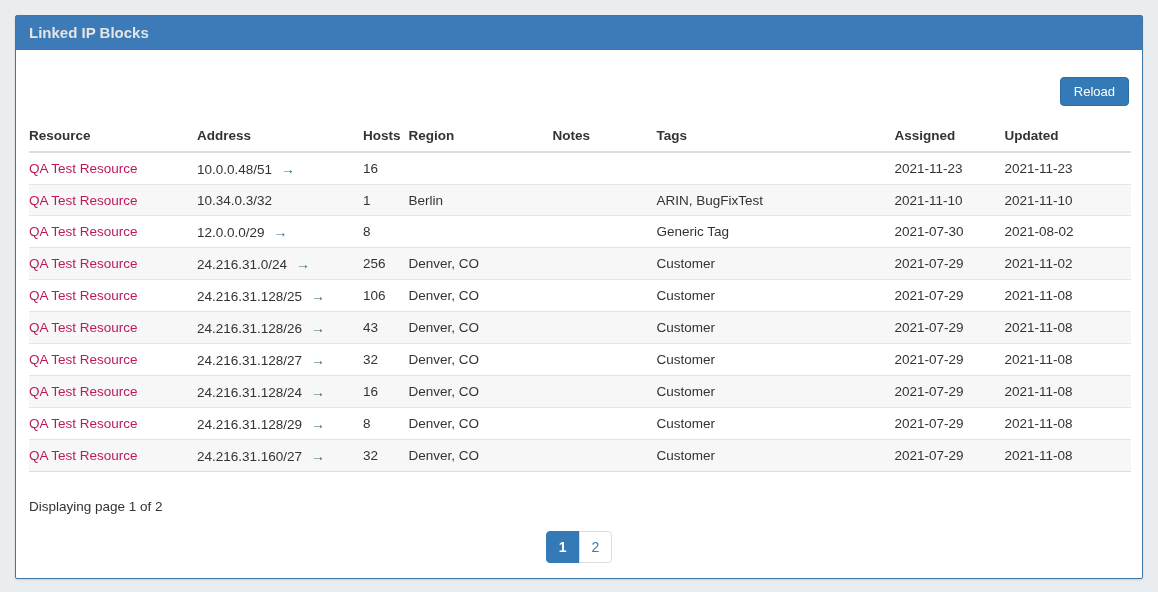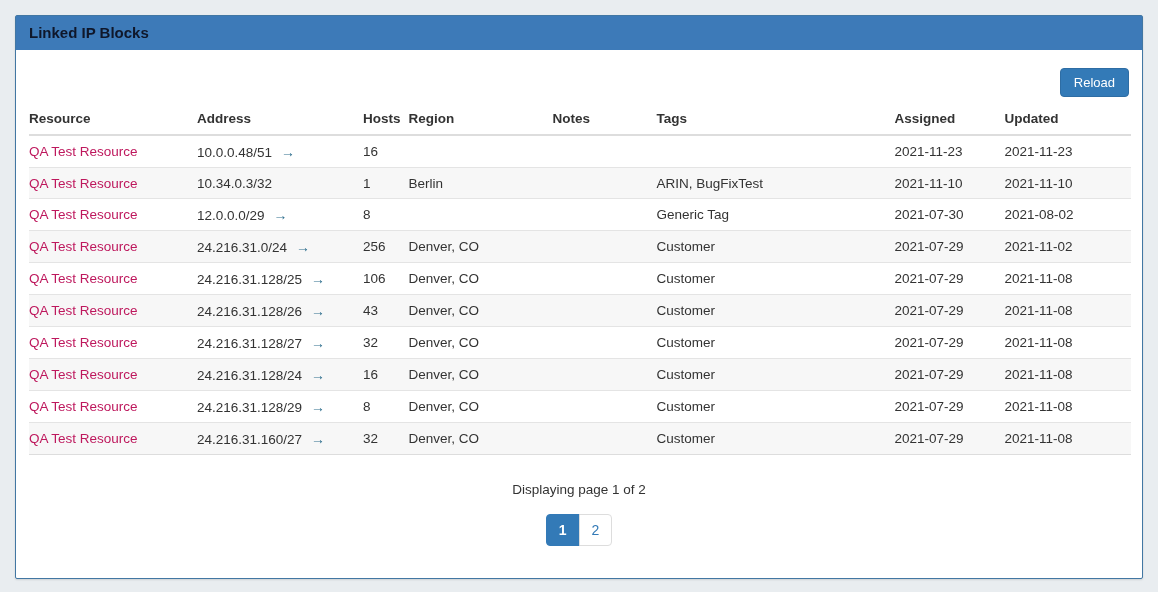--- a/index.html
+++ b/index.html
@@ -16,41 +16,41 @@
     width: 1128px; height: 564px;
     background: #fff;
     border: 1px solid #4277a3;
     border-radius: 2px;
     box-shadow: 0 1px 2px rgba(0,0,0,.12);
   }
   .panel-heading {
     height: 34px;
     line-height: 34px;
     background: #3d7ab8;
-    color: #0f172a;
+    color: #e5e5e5;
     font-size: 15px;
     font-weight: bold;
     padding: 0 13px;
   }
   .panel-body { padding: 15px 13px; }
-  .toolbar { display: flex; justify-content: flex-end; margin-top: 3px; }
+  .toolbar { display: flex; justify-content: flex-end; margin-top: 12px; }
   .btn-reload {
     background: #337ab7;
     border: 1px solid #2e6da4;
     color: #fff;
     font-family: "Liberation Sans", sans-serif;
     font-size: 13px;
     padding: 6px 13px;
     border-radius: 4px;
     cursor: pointer;
   }
   table.ip-table {
     width: 1102px;
     border-collapse: collapse;
-    margin-top: 6px;
+    margin-top: 14px;
     font-size: 13.5px;
     border-bottom: 1px solid #ddd;
   }
   .ip-table th {
     text-align: left;
     font-weight: bold;
     color: #333;
     padding: 8px 8px 8px 0;
     border-bottom: 2px solid #ddd;
     white-space: nowrap;
@@ -65,21 +65,21 @@
   .ip-table tbody tr:nth-child(even) { background: #f7f7f7; }
   a.res-link { color: #be185d; text-decoration: none; cursor: pointer; }
   .arrow {
     color: #31708f;
     margin-left: 9px;
     font-size: 14px;
     cursor: pointer;
     text-decoration: none;
   }
   .page-summary {
-    text-align: center;
+    text-align: left;
     margin-top: 27px;
     font-size: 13.5px;
     color: #333;
   }
   .pagination {
     display: flex;
     justify-content: center;
     margin-top: 17px;
   }
   .page-btn {

